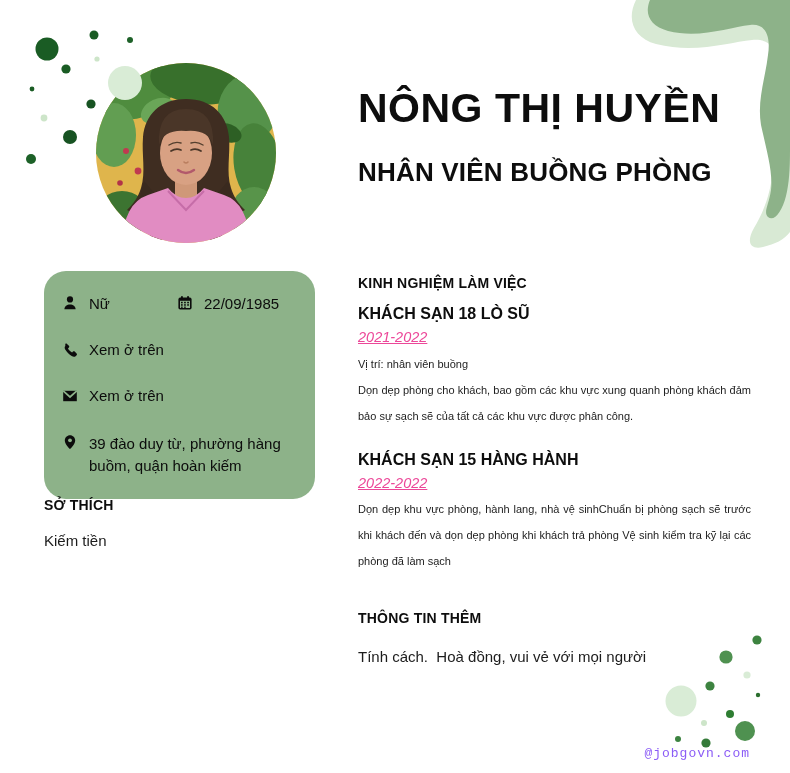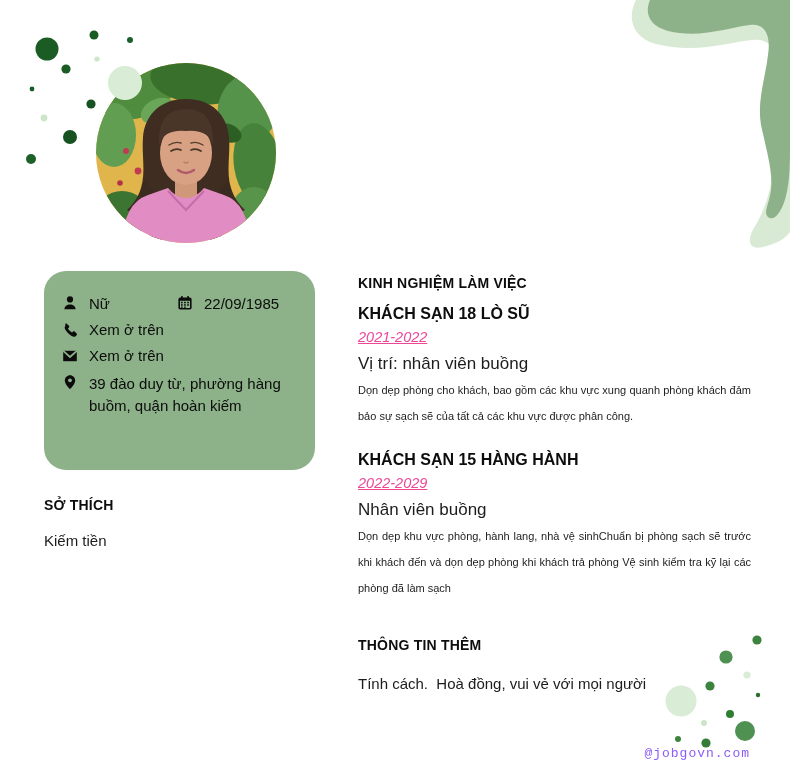--- a/index.html
+++ b/index.html
@@ -37,40 +37,40 @@
     letter-spacing:.5px;color:var(--heading_text);white-space:nowrap;
   }
   .title{
     font-size:26px;font-weight:700;line-height:32px;margin-top:24px;
     letter-spacing:.2px;color:var(--heading_text);white-space:nowrap;
   }
   .info-card{
     position:absolute;left:44px;top:271px;width:271px;min-height:199px;
     background:var(--accent_green);border-radius:22px;
     padding:24px 16px 22px 18px;z-index:4;
-    display:flex;flex-direction:column;gap:8px;
+    display:flex;flex-direction:column;gap:28px;
     font-size:15px;color:#0c0c0c;
   }
   .info-row{display:flex;align-items:flex-start;gap:11px;line-height:18px;}
   .info-row .ic{flex:0 0 16px;margin-top:1px;}
   .row-split{display:flex;align-items:flex-start;}
   .cell{display:flex;align-items:flex-start;gap:11px;line-height:18px;}
   .cell-gender{width:115px;}
   .addr{line-height:22px;}
   .interests{position:absolute;left:44px;top:492px;width:280px;z-index:4;}
   .sec-h{
     font-size:14px;font-weight:700;line-height:26px;
     color:var(--heading_text);letter-spacing:.2px;
   }
   .interests .item{font-size:15px;margin-top:13px;line-height:20px;}
   .main-col{position:absolute;left:358px;top:270px;width:393px;z-index:4;}
   .job{margin-top:8px;}
   .company{font-size:16px;font-weight:700;line-height:20px;color:var(--heading_text);}
   .period{font-size:14.5px;font-style:italic;line-height:19px;margin-top:4px;color:#ec4899;text-decoration:underline;}
-  .position{font-size:17px;line-height:20px;margin-top:7px;}
+  .position{font-size:11px;line-height:20px;margin-top:7px;}
   .desc{
     font-size:11px;line-height:26px;text-align:justify;margin-top:3px;
   }
   .job + .job{margin-top:21px;}
   .more-h{margin-top:31px;}
   .more-text{font-size:15px;line-height:21px;margin-top:15px;white-space:pre-wrap;}
   .watermark{
     position:absolute;right:40px;bottom:12px;z-index:5;
     font-family:"Liberation Mono", monospace;
     font-size:13px;color:#8b5cf6;letter-spacing:1px;
@@ -136,20 +136,24 @@
       <path d="M73 82 q6 -4 12 -2" stroke="#55402f" stroke-width="1.4" fill="none" stroke-linecap="round"></path>
       <path d="M95 80 q6 -2 12 2" stroke="#55402f" stroke-width="1.4" fill="none" stroke-linecap="round"></path>
       <path d="M88 99 q2 2 4 0" stroke="#b97e5f" stroke-width="1.6" fill="none" stroke-linecap="round"></path>
       <path d="M82 107 q8 6 16 0" stroke="#b2596b" stroke-width="2.4" fill="none" stroke-linecap="round"></path>
 
       <path fill="#e18cc2" d="M26 180 q2 -40 26 -48 l20 -7 q8 10 18 10 q10 0 18 -10 l20 7 q24 8 26 48 z"></path>
       <path d="M72 128 l18 19 l18 -19" stroke="#c66da8" stroke-width="2" fill="none"></path>
     </svg>
   </div>
 
+  <div class="header">
+    <div class="name">NÔNG THỊ HUYỀN</div>
+    <div class="title">NHÂN VIÊN BUỒNG PHÒNG</div>
+  </div>
 
   <div class="info-card">
     <div class="row-split">
       <div class="cell cell-gender">
         <svg class="ic" width="16" height="16" viewBox="0 0 16 16">
           <circle cx="8" cy="4.4" r="3.1" fill="#0c0c0c"></circle>
           <path d="M2.4 14.2 c0-3.2 2.6-4.8 5.6-4.8 s5.6 1.6 5.6 4.8 z" fill="#0c0c0c"></path>
         </svg>
         <span>Nữ</span>
       </div>
@@ -205,22 +209,21 @@
 
     <div class="job">
       <div class="company">KHÁCH SẠN 18 LÒ SŨ</div>
       <div class="period">2021-2022</div>
       <div class="position">Vị trí: nhân viên buồng</div>
       <div class="desc">Dọn dẹp phòng cho khách, bao gồm các khu vực xung quanh phòng khách đảm bảo sự sạch sẽ của tất cả các khu vực được phân công.</div>
     </div>
 
     <div class="job">
       <div class="company">KHÁCH SẠN 15 HÀNG HÀNH</div>
-      <div class="period">2022-2029</div>
-      <div class="position">Nhân viên buồng</div>
+      <div class="period">2022-2022</div>
       <div class="desc">Dọn dẹp khu vực phòng, hành lang, nhà vệ sinhChuẩn bị phòng sạch sẽ trước khi khách đến và dọn dẹp phòng khi khách trả phòng Vệ sinh kiểm tra kỹ lại các phòng đã làm sạch</div>
     </div>
 
     <div class="sec-h more-h">THÔNG TIN THÊM</div>
     <div class="more-text">Tính cách.  Hoà đồng, vui vẻ với mọi người</div>
   </div>
 
   <svg class="deco dots-br" width="150" height="145" viewBox="0 0 150 145" aria-hidden="true">
     <circle cx="117" cy="12" r="4.6" fill="#3d8340"></circle>
     <circle cx="86" cy="29" r="6.6" fill="#4f9150"></circle>

